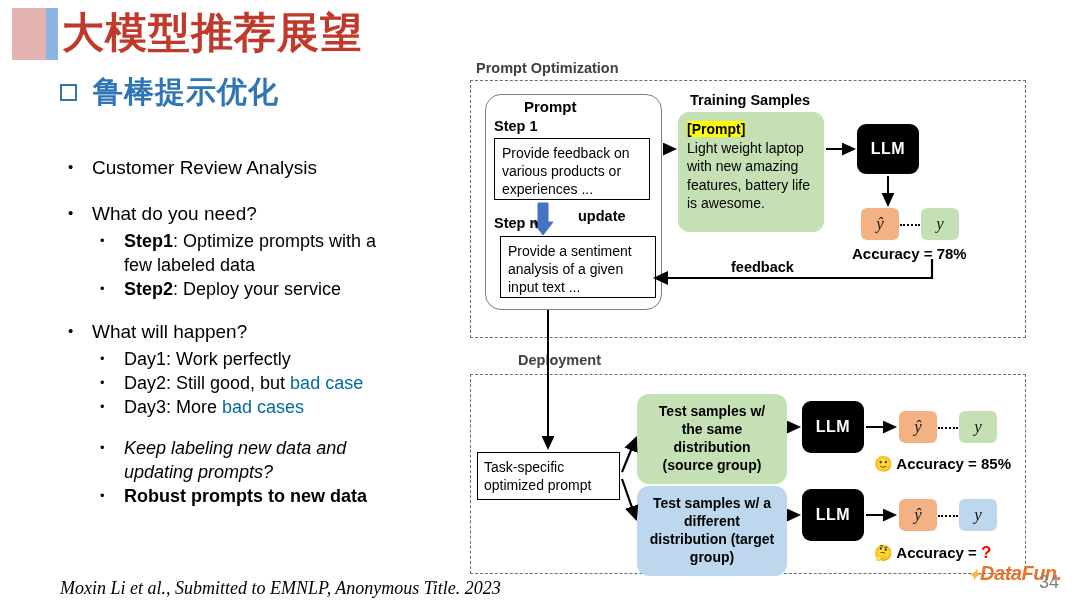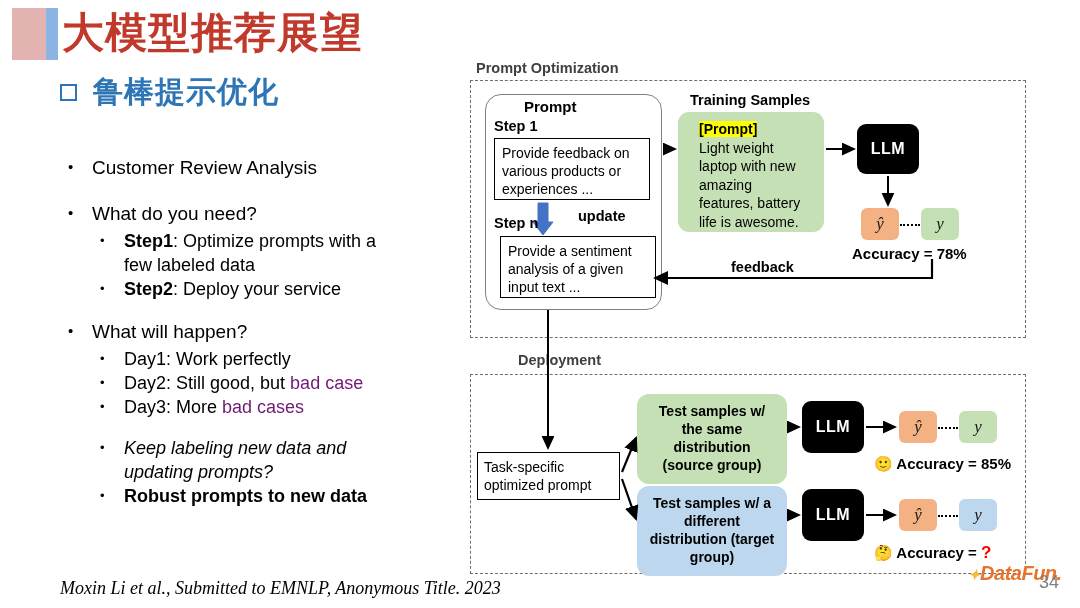--- a/index.html
+++ b/index.html
@@ -96,21 +96,21 @@
     position: absolute;
     left: 38px;
     top: -1px;
     font-size: 13px;
   }
   .b2.cont { padding-left: 62px; }
   .b2.cont::before { content: ""; }
   .gap { height: 17px; }
   b.strong { font-weight: bold; }
   i.ital { font-style: italic; }
-  .red { color: #701a75; }
+  .red { color: #0369a1; }
 
   
   #citation {
     position: absolute;
     left: 60px;
     top: 578px;
     font-family: "Liberation Serif", serif;
     font-style: italic;
     font-size: 18px;
     color: #000000;
@@ -205,21 +205,21 @@
   }
   #training-box {
     position: absolute;
     left: 216px;
     top: 56px;
     width: 146px;
     height: 120px;
     background: #c5e0b4;
     border-radius: 11px;
     box-sizing: border-box;
-    padding: 8px 21px;
+    padding: 8px 9px;
     font-size: 14px;
     line-height: 18.5px;
     color: #000000;
   }
   .hl {
     background: #ffff00;
     font-weight: bold;
   }
 
   

